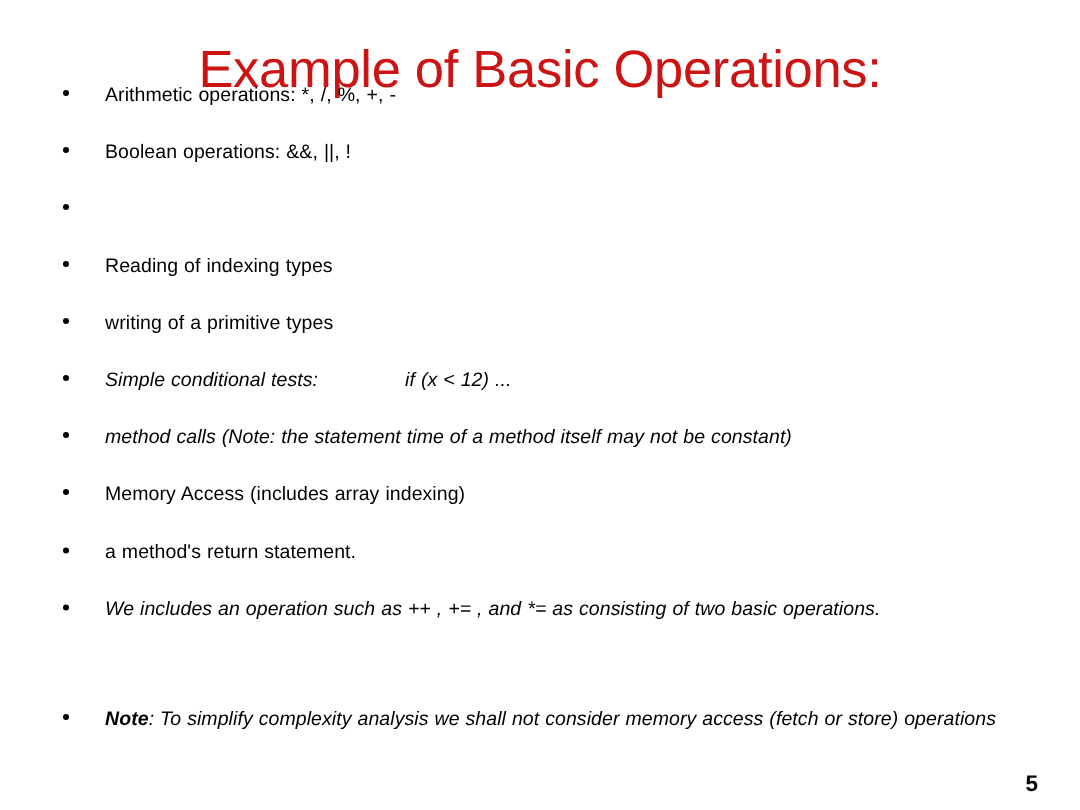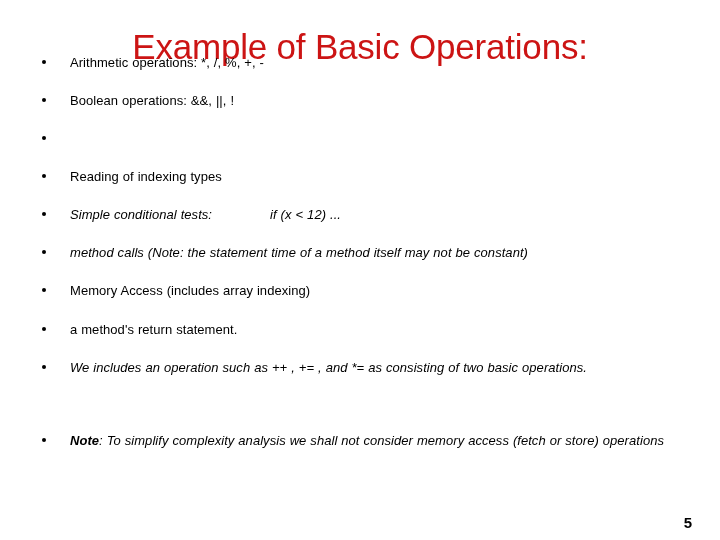--- a/index.html
+++ b/index.html
@@ -123,20 +123,24 @@
 
     <div class="bullet-row row-h38">
       <span class="bullet-marker"></span>
     </div>
 
     <div class="bullet-row row-h38">
       <span class="bullet-marker"></span>
       <span class="bullet-text measure-narrow">Reading of indexing types</span>
     </div>
 
+    <div class="bullet-row row-h38">
+      <span class="bullet-marker"></span>
+      <span class="bullet-text measure-narrow">writing of a primitive types</span>
+    </div>
 
     <div class="bullet-row row-h38">
       <span class="bullet-marker"></span>
       <span class="bullet-text measure-wide"><span>Simple conditional tests:</span><span class="tabgap"></span><span>if (x &lt; 12) ...</span></span>
     </div>
 
     <div class="bullet-row row-h38">
       <span class="bullet-marker"></span>
       <span class="bullet-text measure-wide">method calls (Note: the statement time of a method itself may not be constant)</span>
     </div>

